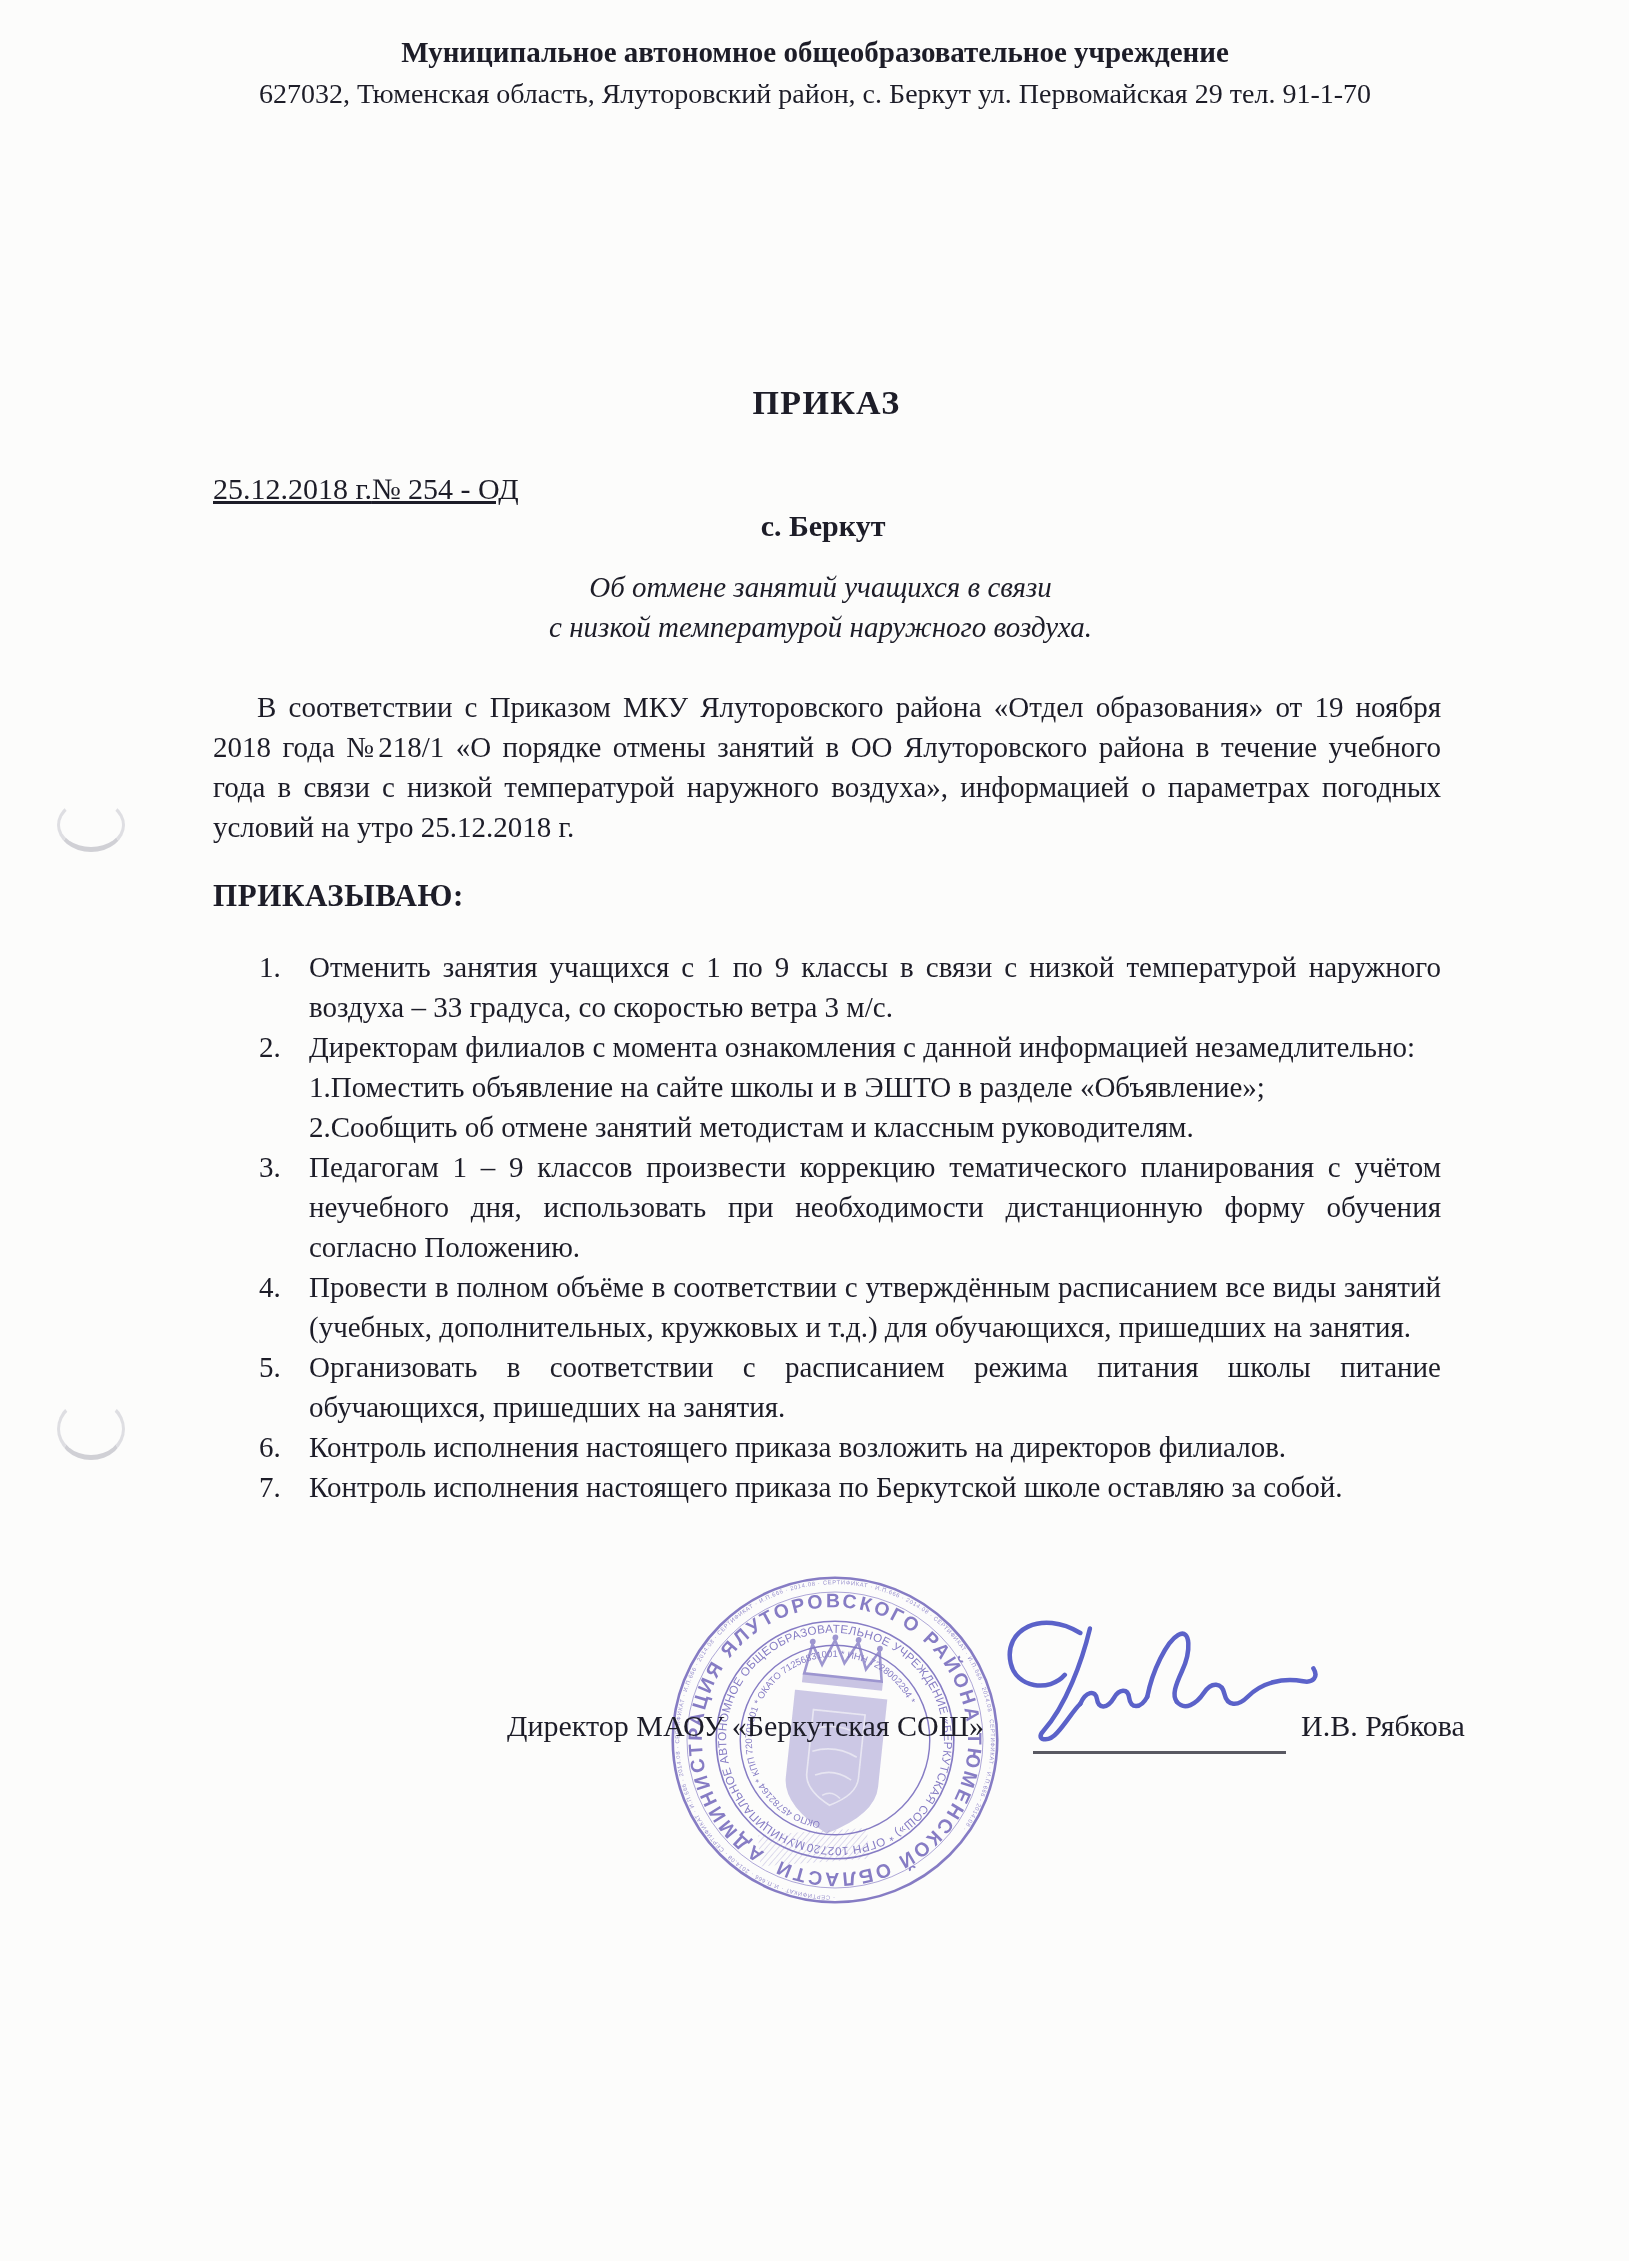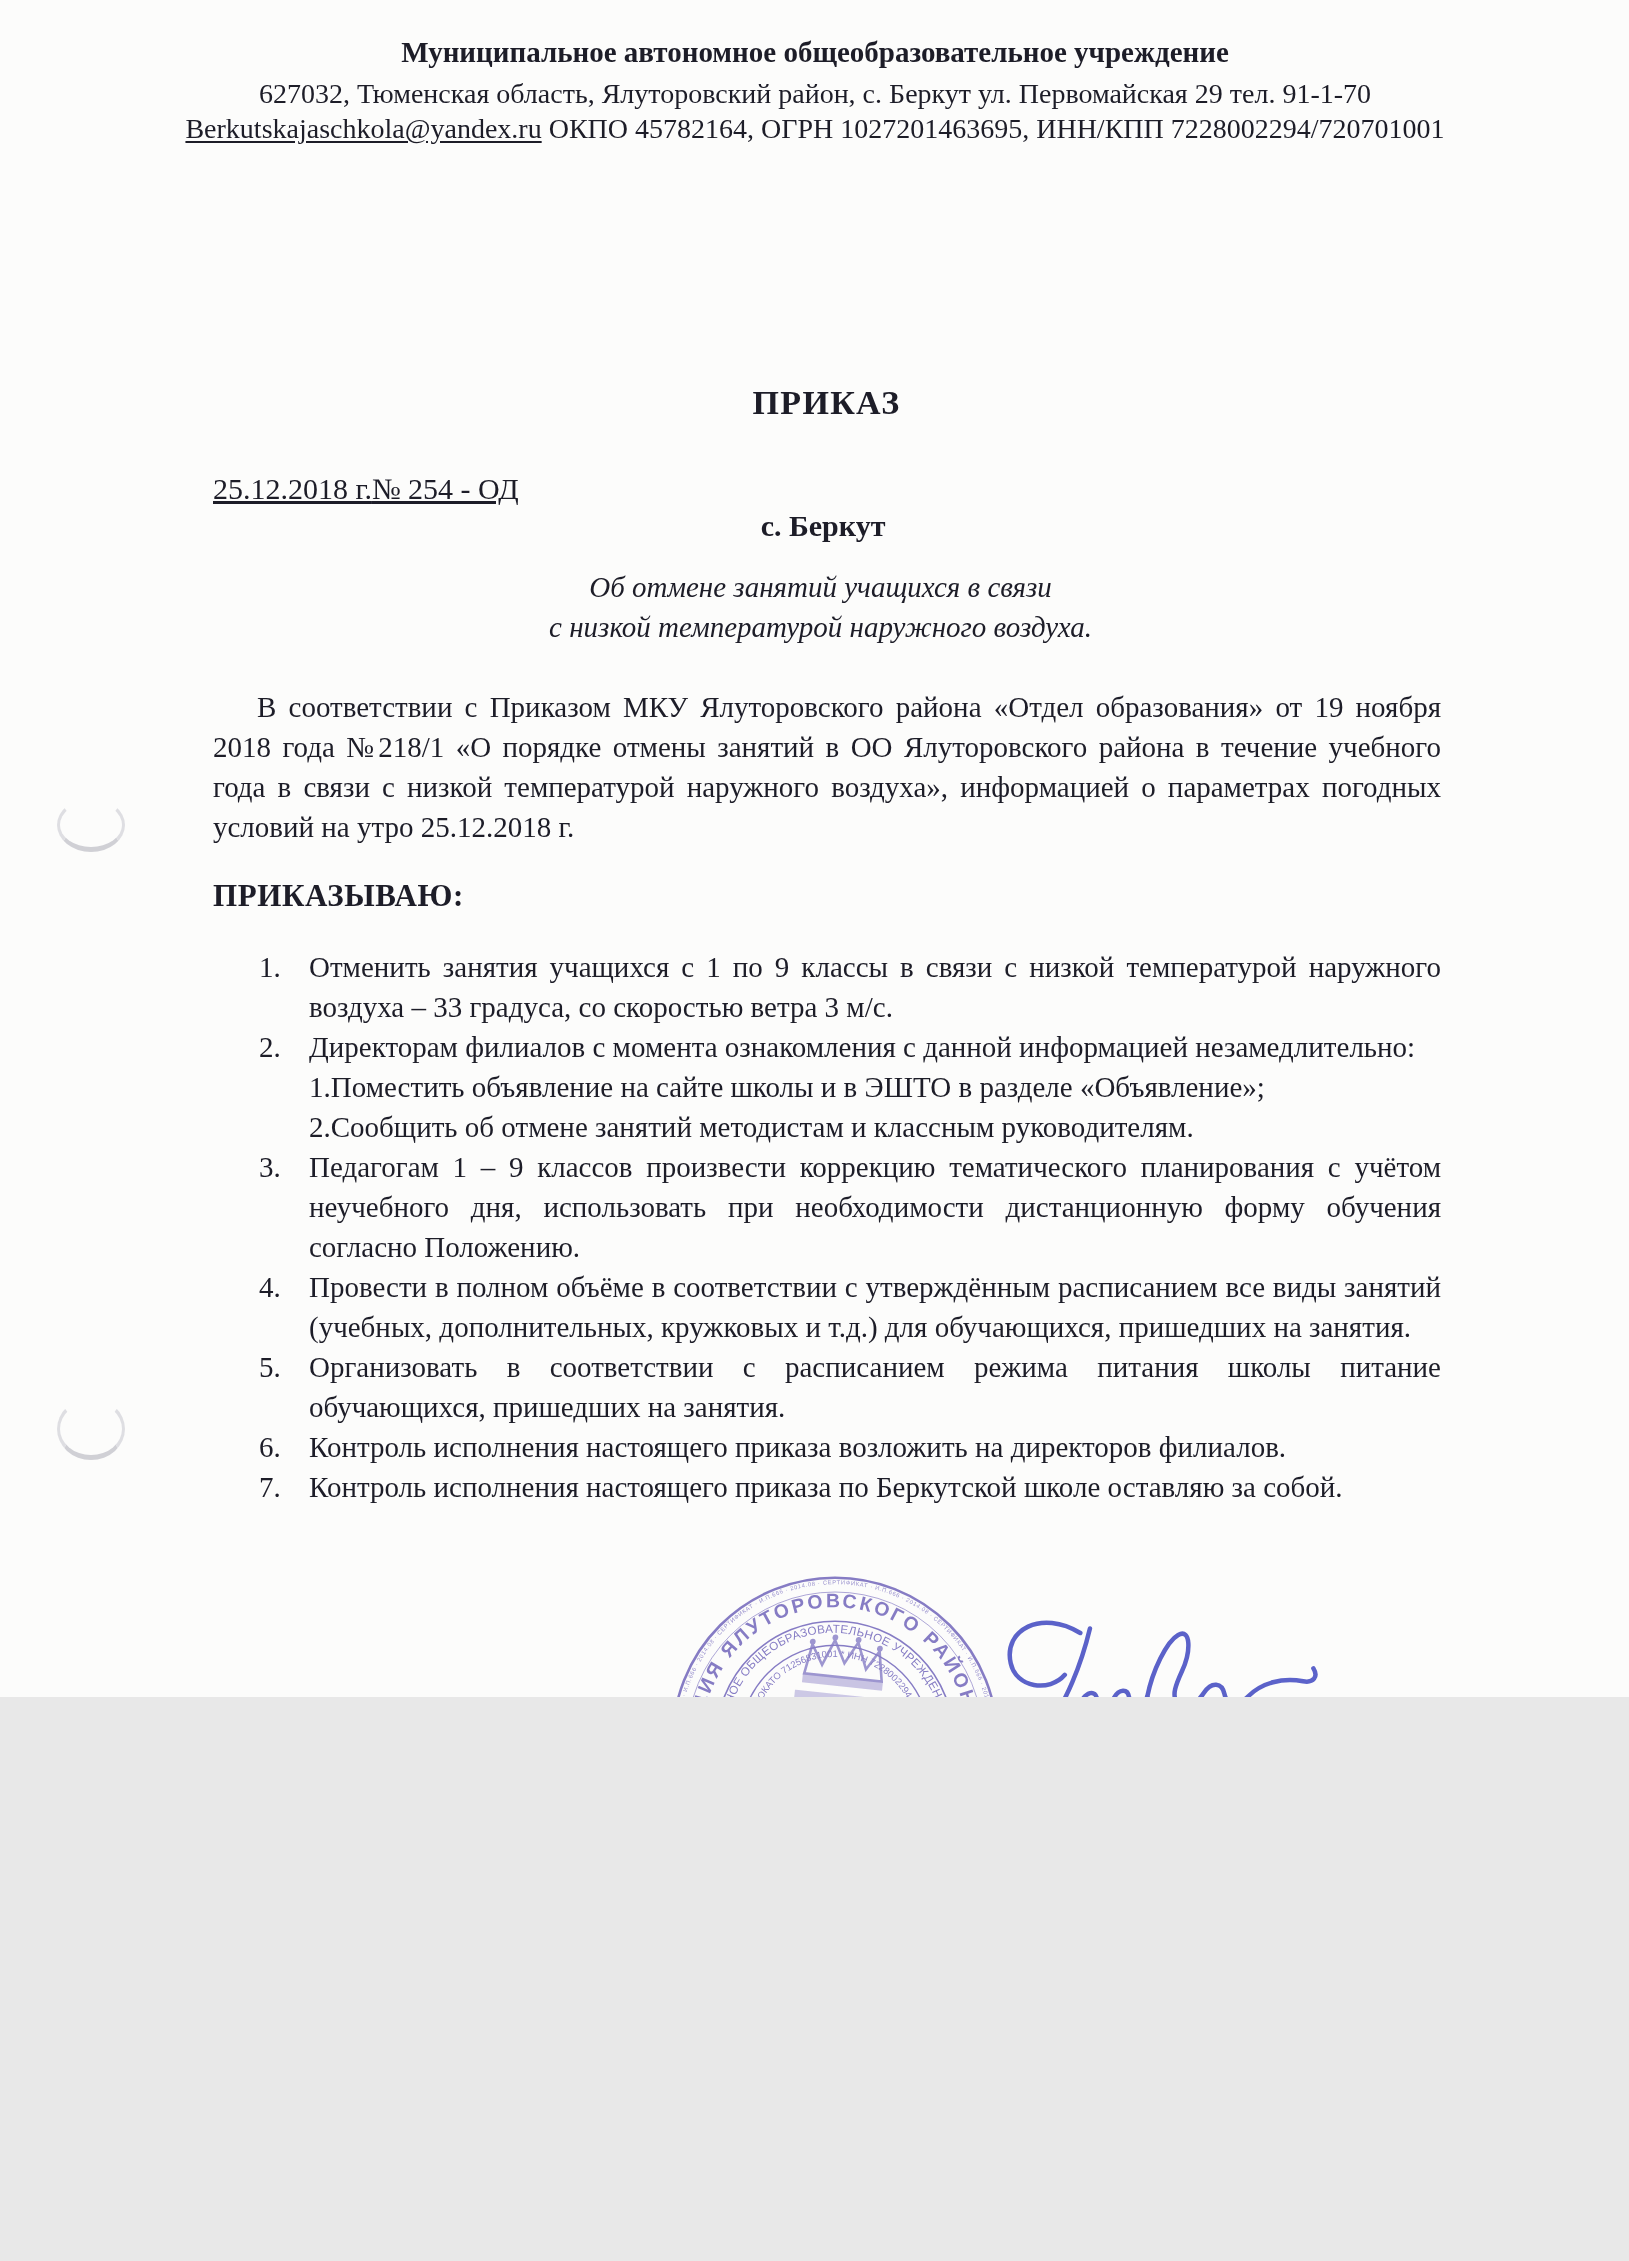--- a/index.html
+++ b/index.html
@@ -1,18 +1,18 @@
 <!DOCTYPE html>
 <html style="font-size:10.3px"><head>
 <meta charset="utf-8">
 <style>
   html,body { margin:0; padding:0; background:#e8e8e8; }
   .page {
     position:relative;
-    width:1630px; height:1697px;
+    width:1630px; height:2261px;
     background:#fcfcfb;
     font-family:"Liberation Serif","DejaVu Serif",serif;
     color:#1d1d28;
     overflow:hidden;
   }
   .abs { position:absolute; }
 
   
   .org-header { top:34px; left:155px; right:155px; text-align:center; }
   .org-line1 { font-size:29px; font-weight:bold; line-height:37px; }
@@ -64,21 +64,20 @@
   .ring1-text { font-weight:bold; letter-spacing:4px; }
 </style>
 </head>
 <body>
 
 <div class="page">
 
   <div class="abs org-header">
     <div class="org-line1">Муниципальное автономное общеобразовательное учреждение</div>
     <div class="org-line3">627032, Тюменская область, Ялуторовский район, с. Беркут  ул. Первомайская 29  тел. 91-1-70</div>
-    <div class="org-line4"><span class="org-email">Berkutskajaschkola@yandex.ru</span><span> ОКПО 45782164, ОГРН 1027201463695, ИНН/КПП 7228002294/720701001</span></div>
   </div>
 
   <div class="abs doc-title">ПРИКАЗ</div>
   <div class="abs date-row">
     <span>25.12.2018 г.</span>
     <span>№ 254 - ОД</span>
   </div>
   <div class="abs place">с. Беркут</div>
   <div class="abs subject">
     <div>Об отмене занятий учащихся в связи</div>

